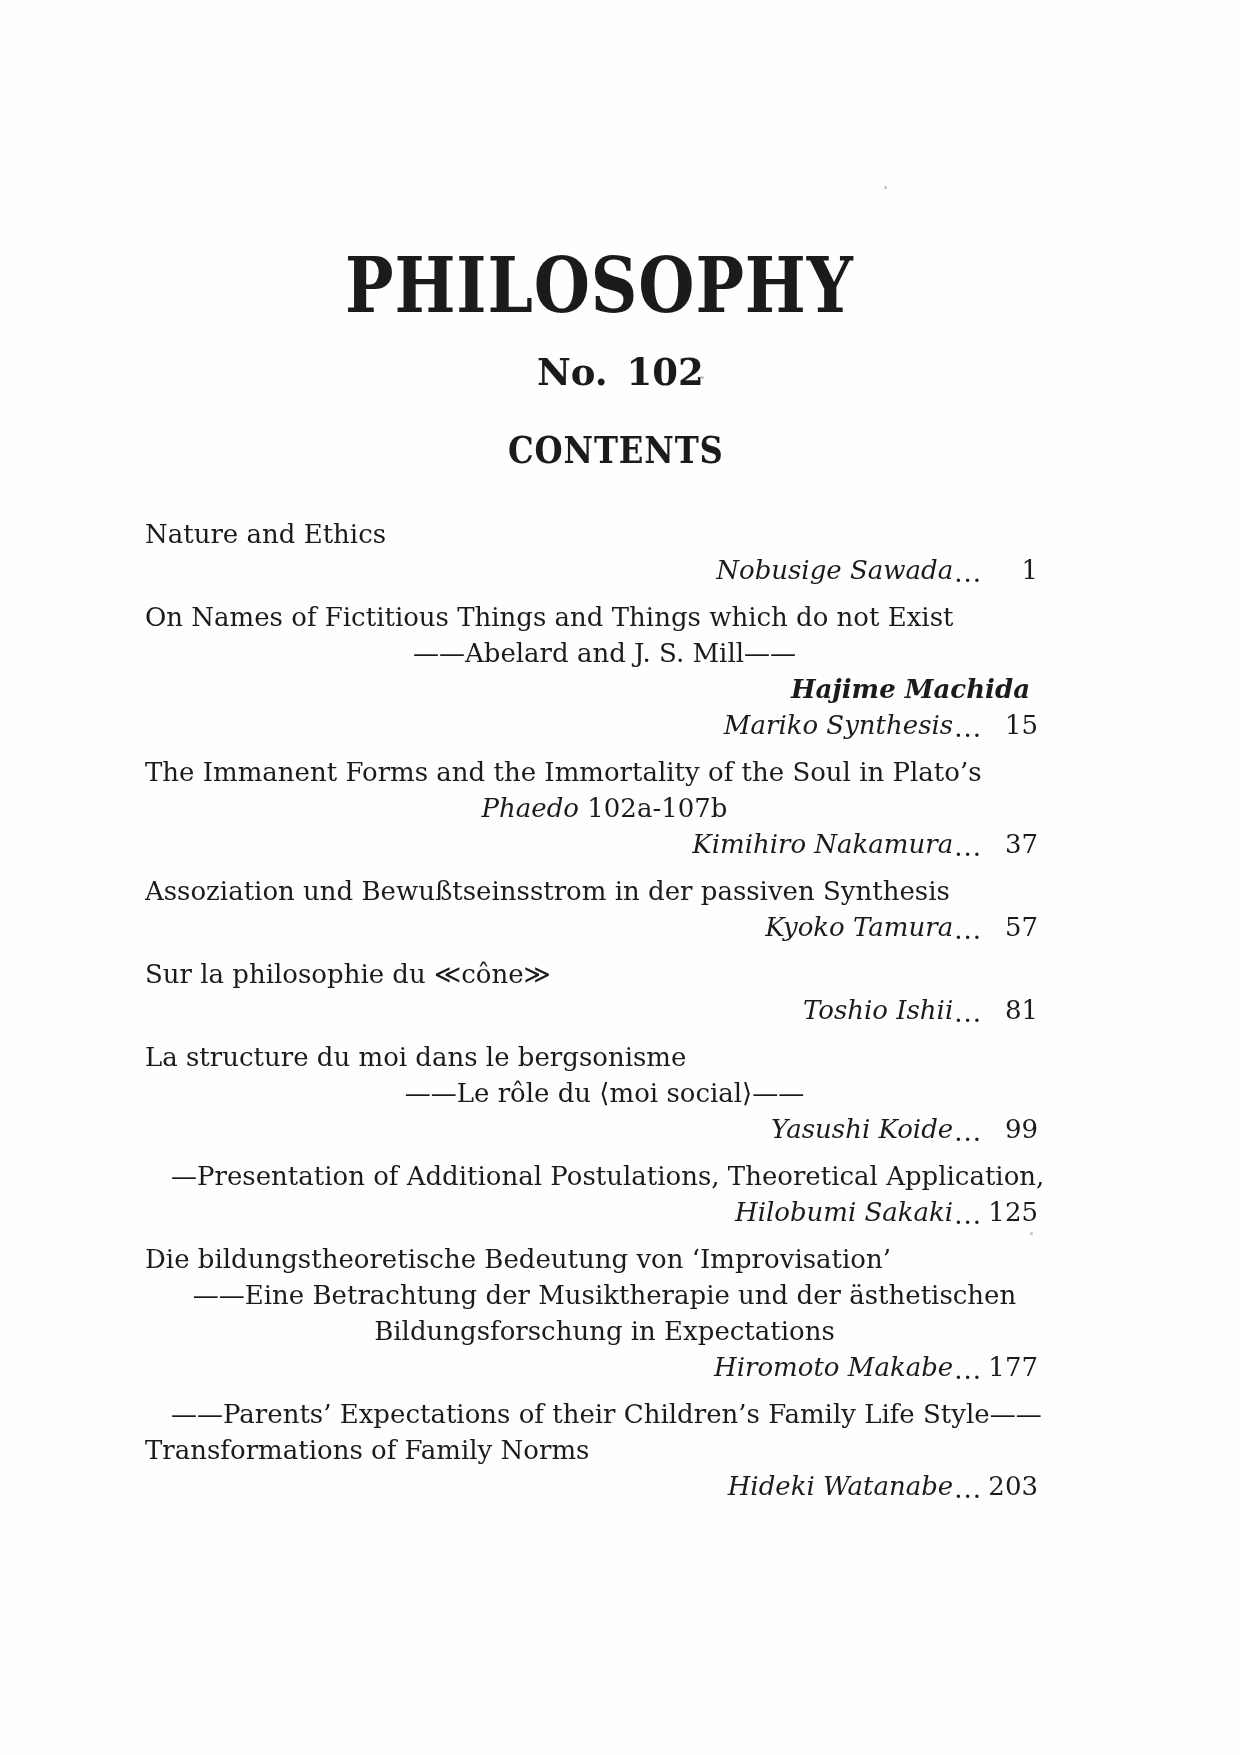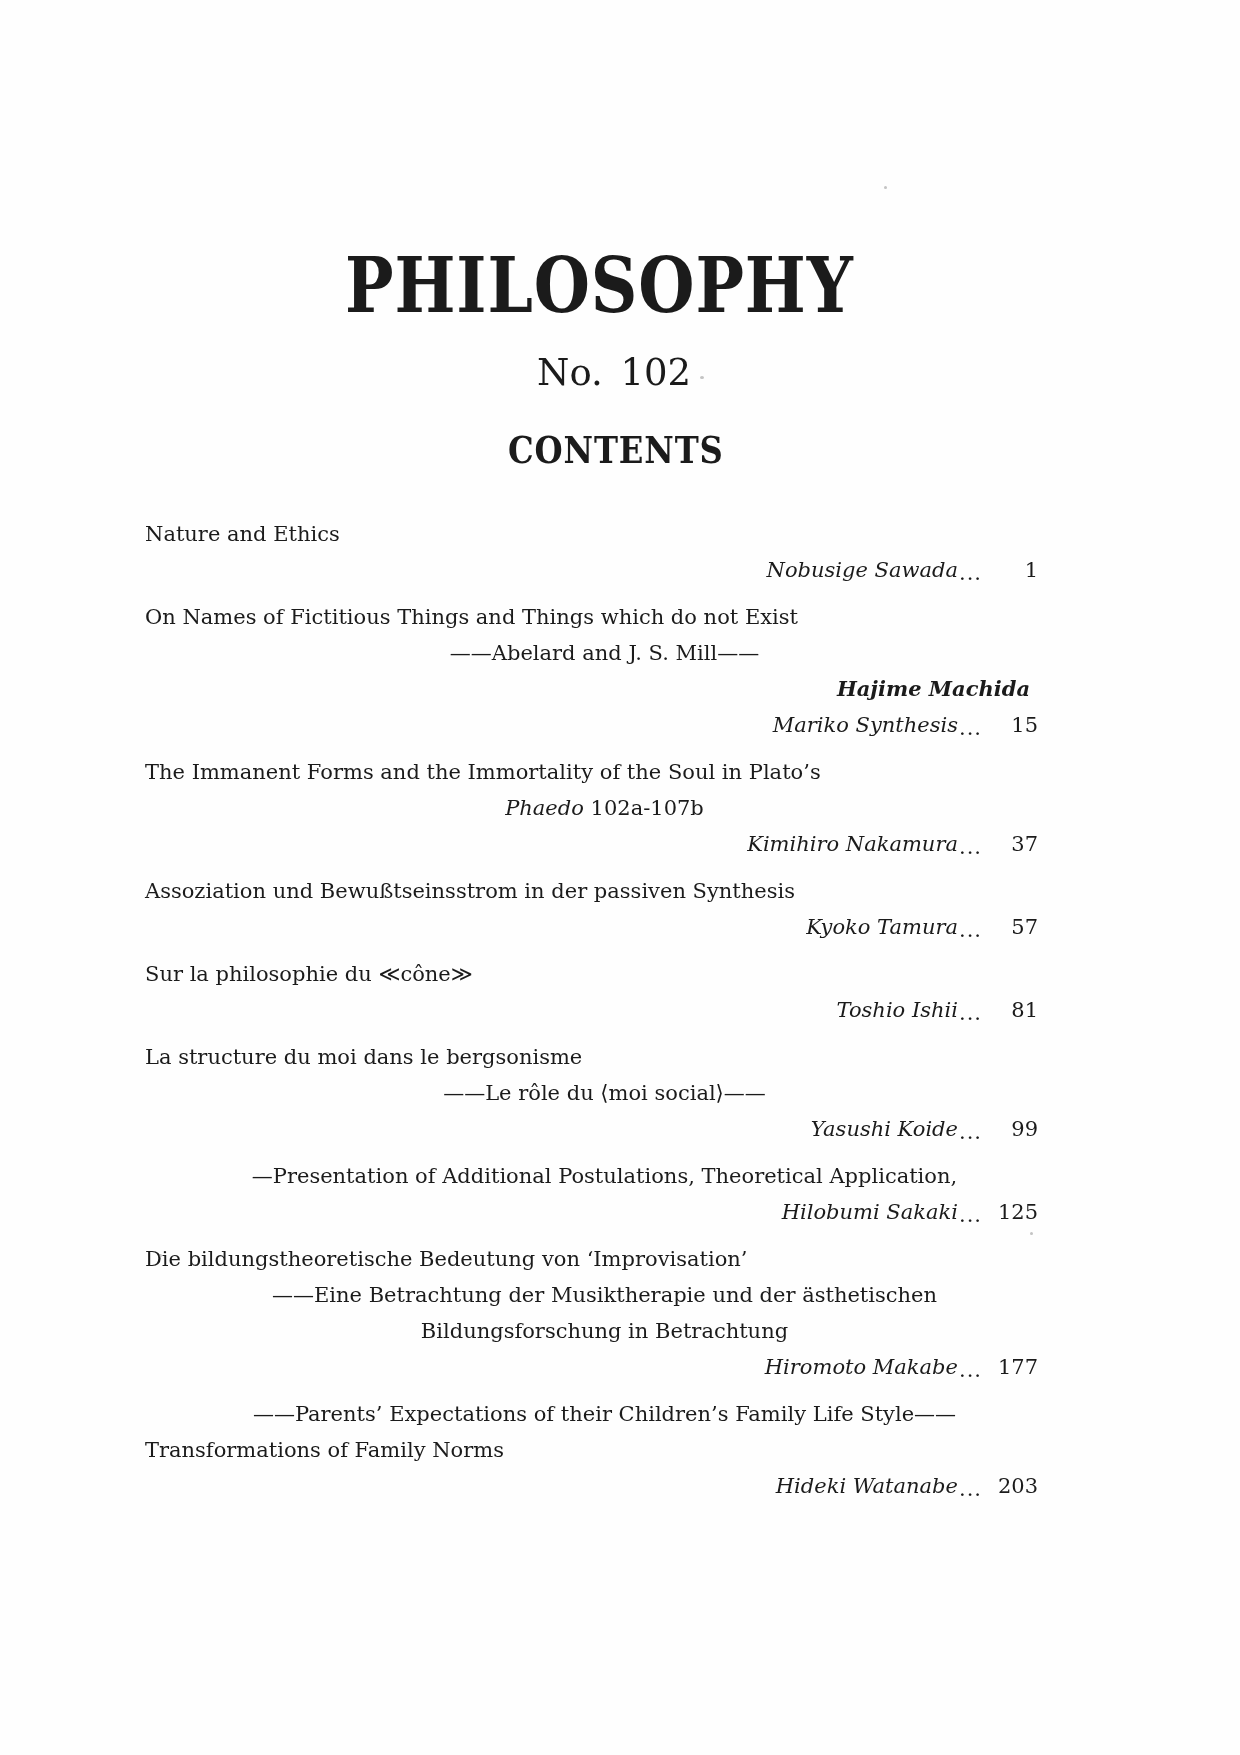--- a/index.html
+++ b/index.html
@@ -13,35 +13,35 @@
   }
   .page{position:absolute;inset:0;background:#fefefe;}
   .journal-title{
     position:absolute;left:345px;top:248px;
     font-size:76px;font-weight:bold;line-height:1;
     letter-spacing:1px;white-space:nowrap;
     transform:scaleX(0.85);transform-origin:left center;
   }
   .issue{
     position:absolute;left:537px;top:354px;
-    font-size:37px;font-weight:normal;line-height:1;white-space:nowrap;
+    font-size:37px;font-weight:bold;line-height:1;white-space:nowrap;
     word-spacing:6px;
   }
   .contents-heading{
     position:absolute;left:508px;top:431px;
     font-size:38px;font-weight:bold;line-height:1;white-space:nowrap;
     letter-spacing:1px;
     transform:scaleX(0.85);transform-origin:left center;
   }
   .toc{
     position:absolute;left:145px;top:516px;width:893px;
   }
   .entry{margin-bottom:11px;}
   .line{
-    line-height:36px;font-size:21px;white-space:nowrap;
+    line-height:36px;font-size:26px;white-space:nowrap;
   }
   .sub{padding-left:26px;text-align:center;}
   .author-row{
     display:flex;justify-content:flex-end;align-items:flex-end;
   }
   .author{font-style:italic;}
   .dots{
     position:relative;top:3px;letter-spacing:1px;margin-left:1px;
     font-style:normal;
   }
@@ -131,21 +131,21 @@
       <div class="line author-row">
         <span class="author">Hilobumi Sakaki</span>
         <span class="dots">...</span>
         <span class="pg">125</span>
       </div>
     </div>
 
     <div class="entry">
       <div class="line">Die bildungstheoretische Bedeutung von ‘Improvisation’</div>
       <div class="line sub">——Eine Betrachtung der Musiktherapie und der ästhetischen</div>
-      <div class="line sub">Bildungsforschung in Betrachtung</div>
+      <div class="line sub">Bildungsforschung in Expectations</div>
       <div class="line author-row">
         <span class="author">Hiromoto Makabe</span>
         <span class="dots">...</span>
         <span class="pg">177</span>
       </div>
     </div>
 
     <div class="entry">
       <div class="line sub">——Parents’ Expectations of their Children’s Family Life Style——</div>
       <div class="line">Transformations of Family Norms</div>

